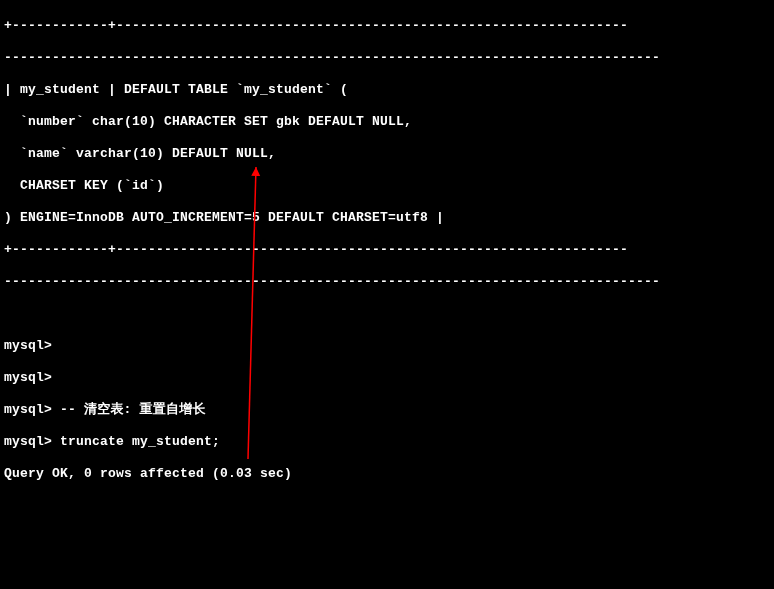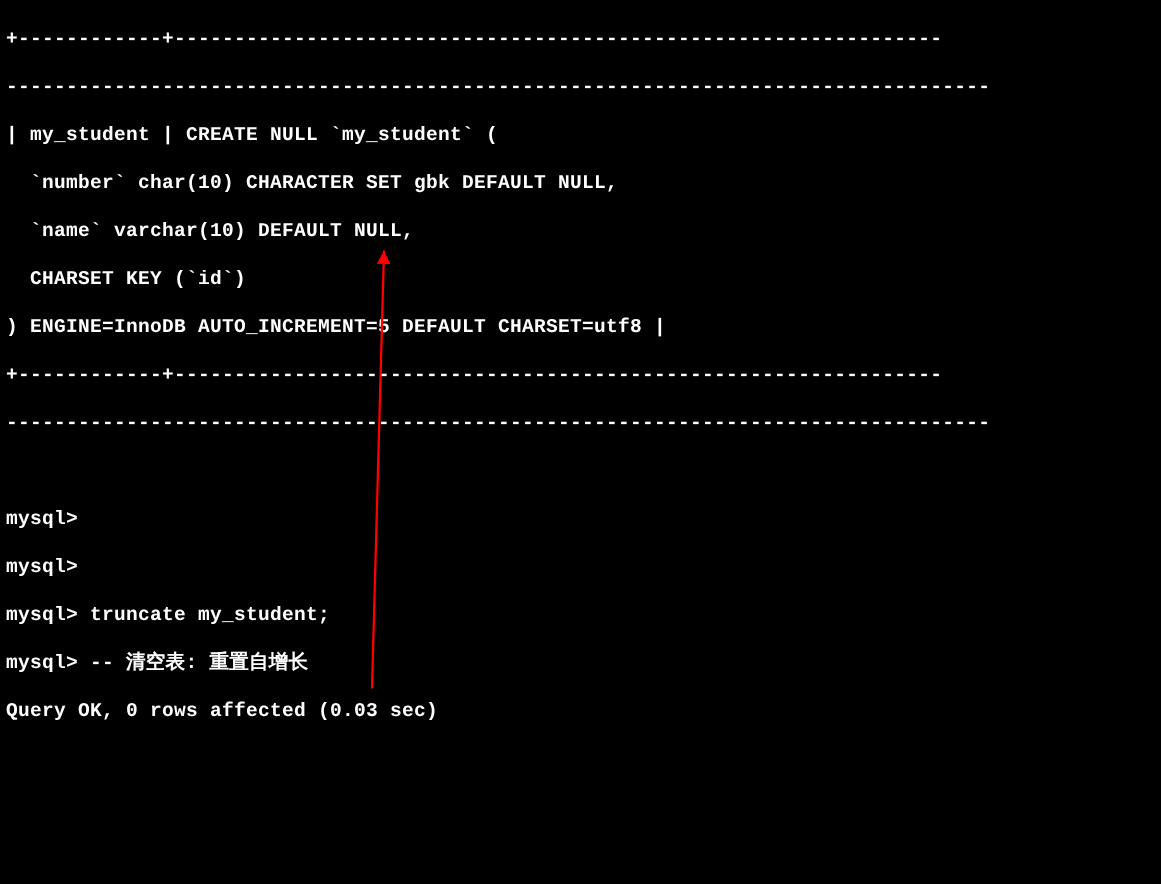--- a/index.html
+++ b/index.html
@@ -28,32 +28,32 @@
     left: 0;
     pointer-events: none;
   }
 </style>
 </head>
 <body>
 
 <div class="terminal">
 <span class="line">+------------+----------------------------------------------------------------</span>
 <span class="line">----------------------------------------------------------------------------------</span>
-<span class="line">| my_student | CREATE NULL `my_student` (</span>
+<span class="line">| my_student | DEFAULT TABLE `my_student` (</span>
 <span class="line">  `number` char(10) CHARACTER SET gbk DEFAULT NULL,</span>
 <span class="line">  `name` varchar(10) DEFAULT NULL,</span>
 <span class="line">  CHARSET KEY (`id`)</span>
 <span class="line">) ENGINE=InnoDB AUTO_INCREMENT=5 DEFAULT CHARSET=utf8 |</span>
 <span class="line">+------------+----------------------------------------------------------------</span>
 <span class="line">----------------------------------------------------------------------------------</span>
 <span class="line"></span>
 <span class="line">mysql&gt;</span>
 <span class="line">mysql&gt;</span>
+<span class="line">mysql&gt; -- 清空表: 重置自增长</span>
 <span class="line">mysql&gt; truncate my_student;</span>
-<span class="line">mysql&gt; -- 清空表: 重置自增长</span>
 <span class="line">Query OK, 0 rows affected (0.03 sec)</span>
 
 
 
 
 
 
 
 
 

